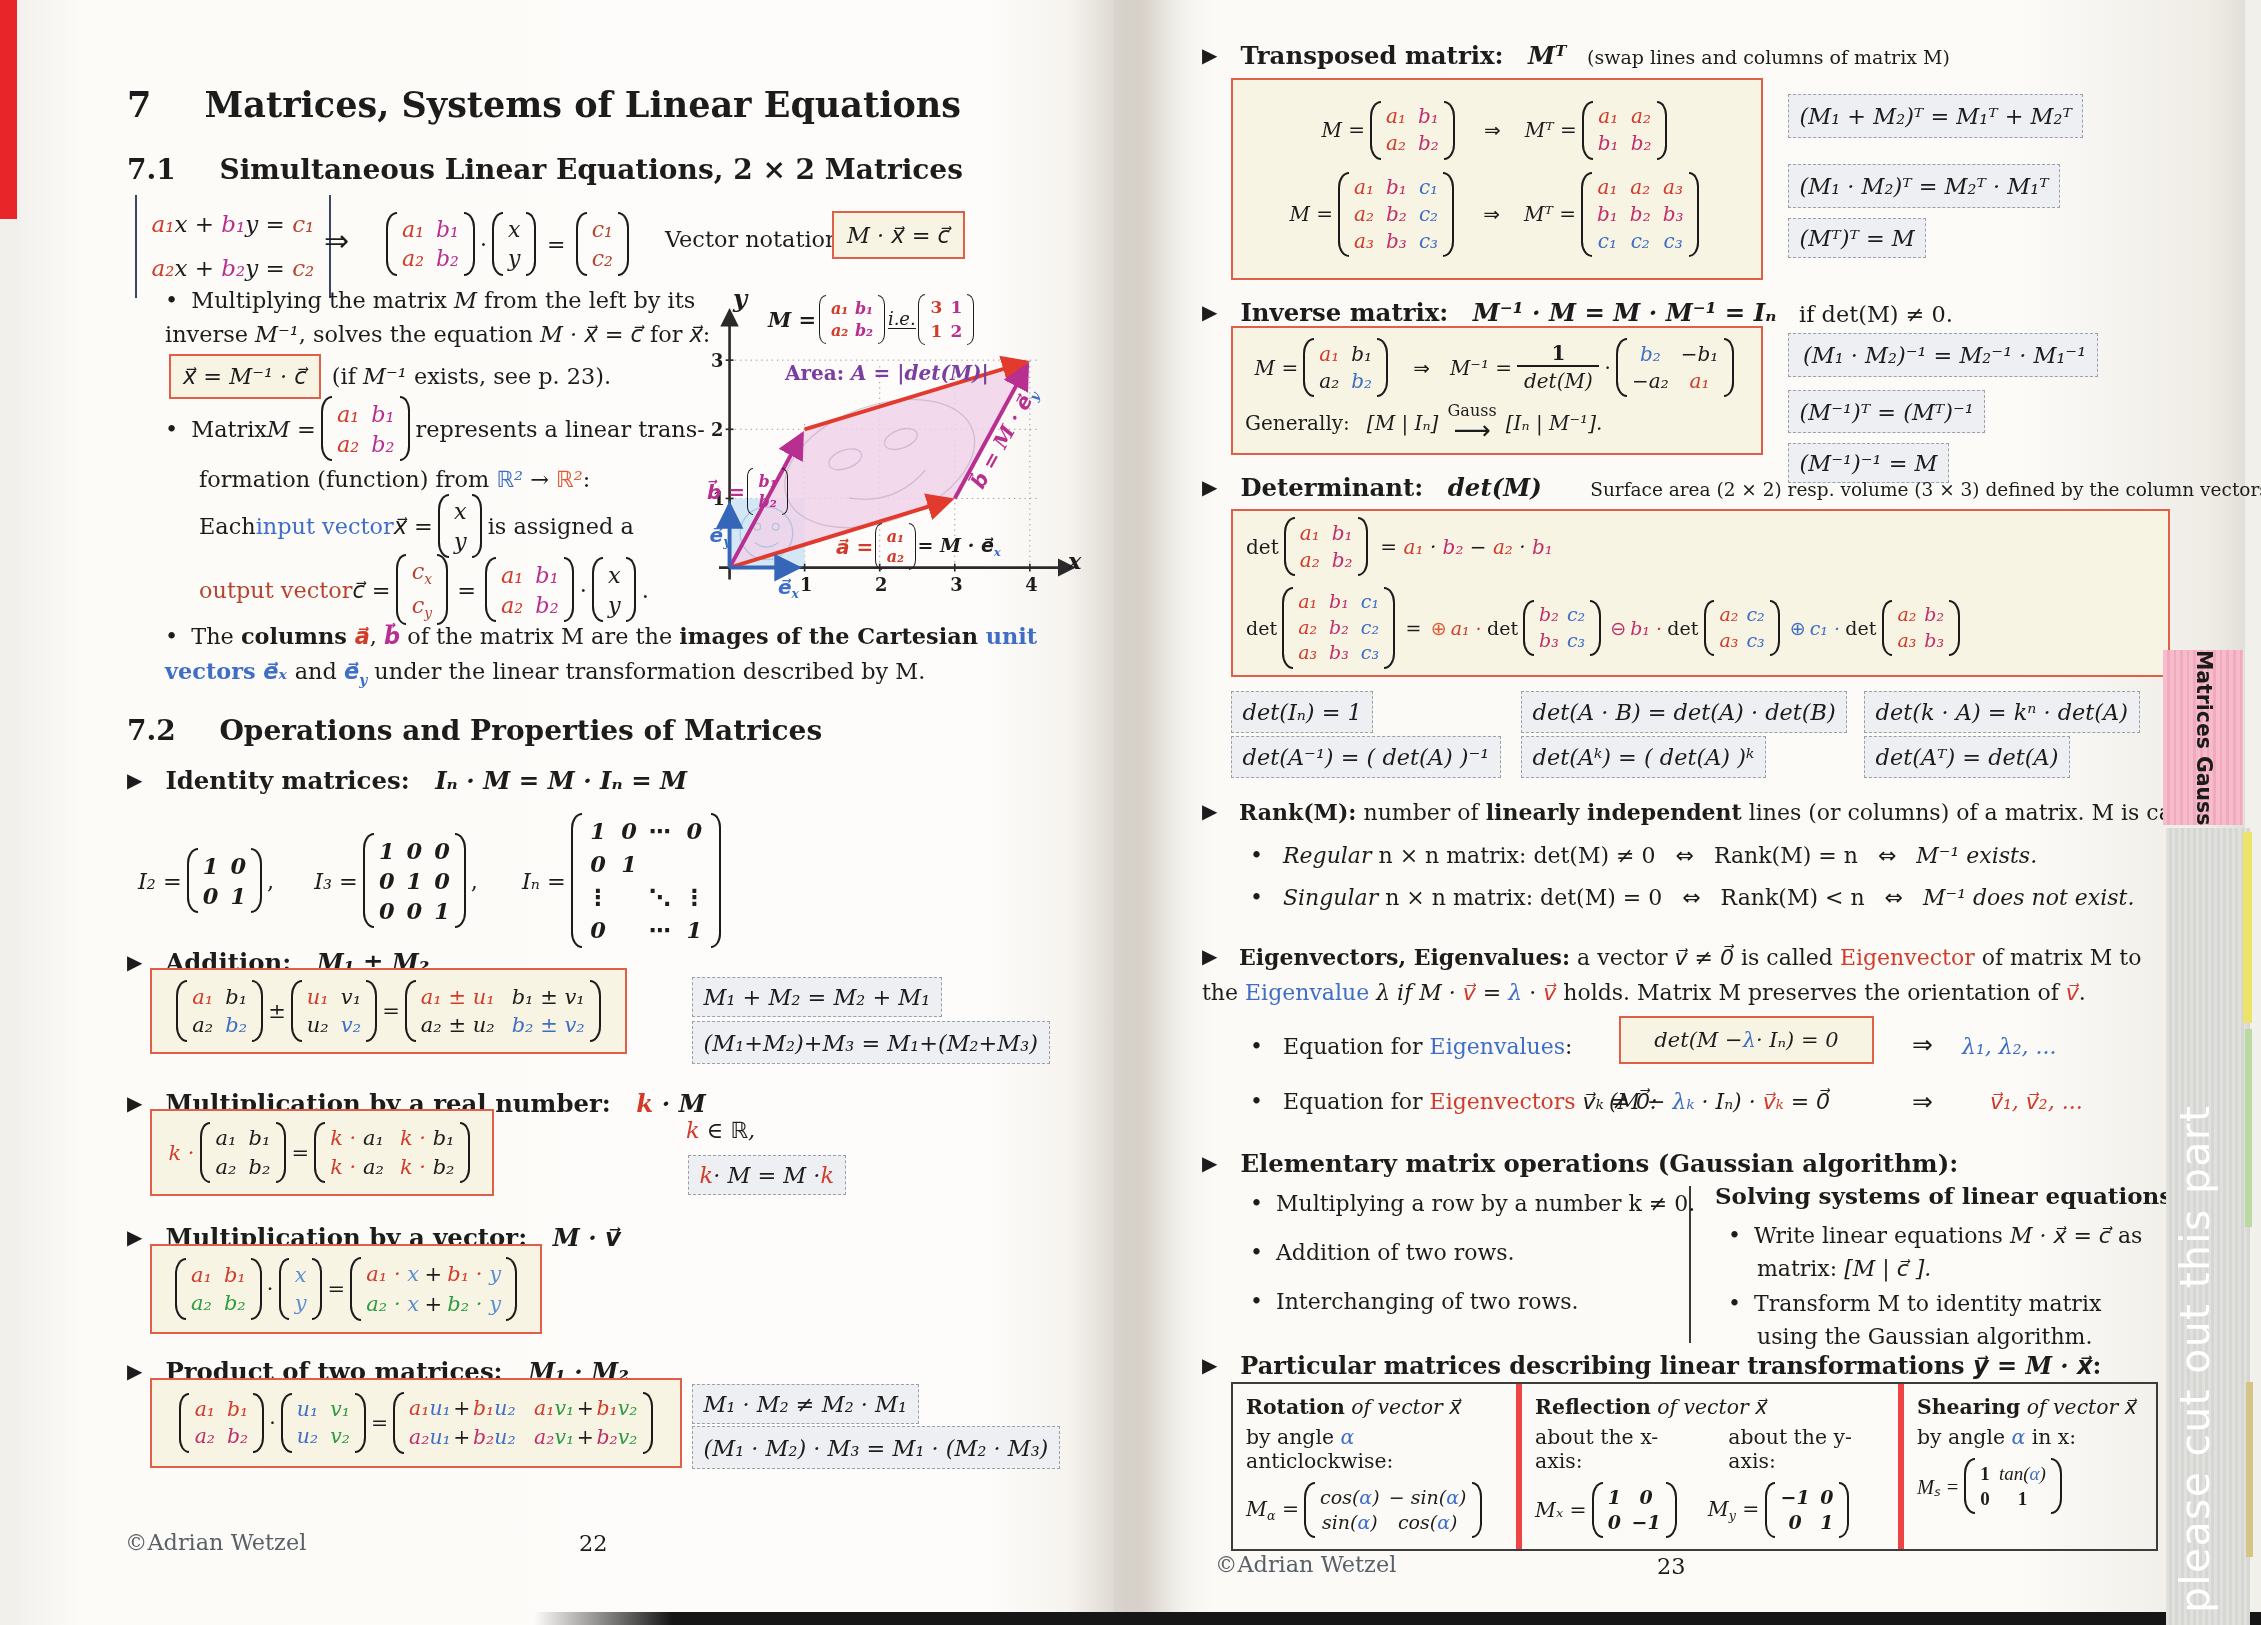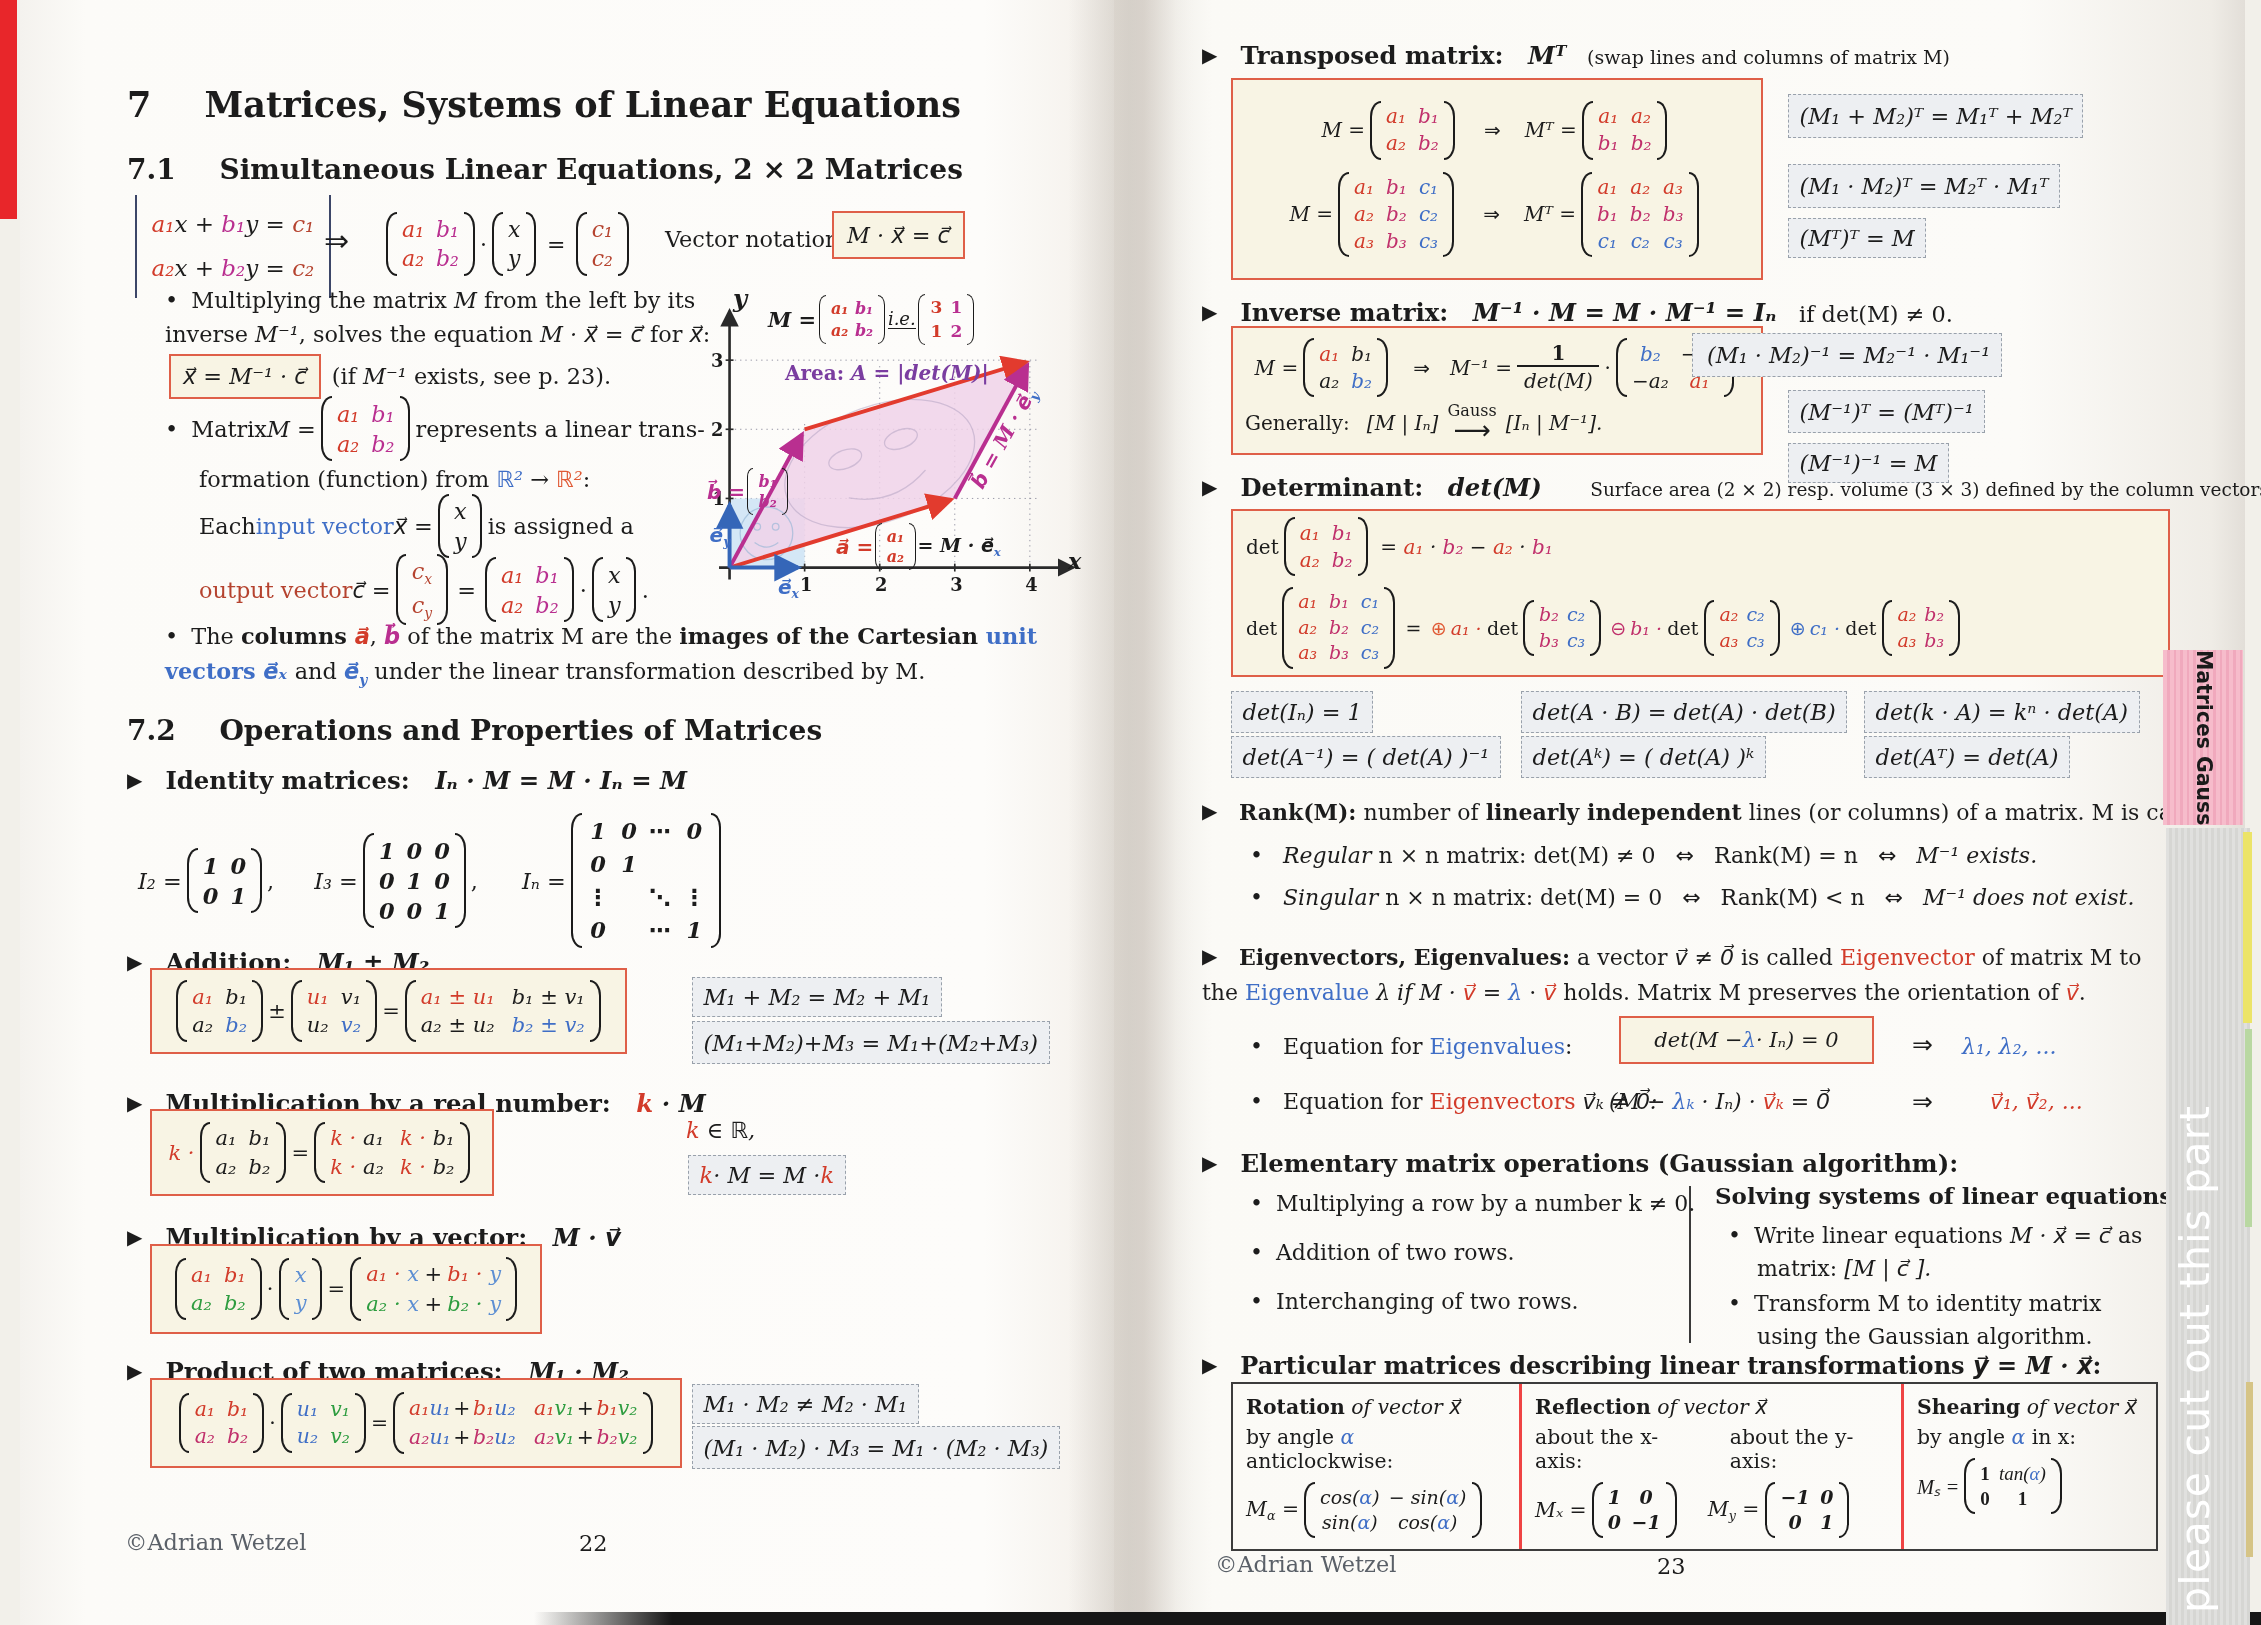--- a/index.html
+++ b/index.html
@@ -35,21 +35,21 @@
   .frac{display:inline-flex;flex-direction:column;align-items:center;vertical-align:middle;
         font-style:italic;margin:0 5.3px;line-height:1.2;}
   .frac .fd{border-top:2px solid #1b1b1b;padding:1.3px 6.6px;}
   .gstack{display:inline-flex;flex-direction:column;align-items:center;line-height:1;margin:0 9.2px;vertical-align:middle;}
   .gstack .gsm{font-size:16px;font-style:normal;}
   .gstack .garr{font-size:26px;margin-top:-2.6px;font-family:"DejaVu Sans",sans-serif;}
   .sub{font-size:62%;vertical-align:-28%;} 
   .sp{margin:0 13px;}
   .mono-note{font-size:18.5px;}
   .tbl{position:absolute;display:grid;border:2px solid #3c3c3c;background:rgba(255,255,255,.0);}
-  .tbl>div{border-right:3px solid #ef4444;padding:10.6px 13px;}
+  .tbl>div{border-right:6px solid #ef4444;padding:10.6px 13px;}
   .tbl>div:last-child{border-right:none;}
   svg text{font-family:"DejaVu Serif",serif;}
 </style>
 </head>
 <body>
 
 <div class="abs" style="left:20px;top:0;width:1095px;height:1626px;background:linear-gradient(90deg,#f4f2ee 0%,#fcfbf8 6%,#fdfcfa 88%,#f3efe9 100%);"></div>
 <div class="abs" style="left:1114px;top:0;width:1131px;height:1626px;background:linear-gradient(90deg,#eee9e2 0%,#fbfaf6 7%,#fcfbf8 80%,#efece6 97%,#e2ded8 100%);"></div>
 <div class="abs" style="left:1068px;top:0;width:145px;height:1626px;background:linear-gradient(90deg,rgba(90,80,70,0) 0%,rgba(90,80,70,0.18) 42%,rgba(120,105,95,0.22) 52%,rgba(90,80,70,0.05) 75%,rgba(90,80,70,0) 100%);"></div>
 <div class="abs" style="left:0;top:0;width:17px;height:219px;background:#e8262a;"></div>
@@ -666,21 +666,21 @@
   <div class="flex" style="align-self:flex-start;margin-left:12px;">
     <span>Generally:</span>
     <span class="it" style="margin-left:17px;">[M | Iₙ]</span>
     <span class="gstack">
         <span class="gsm">Gauss</span>
         <span class="garr">⟶</span>
       </span>
     <span class="it">[Iₙ | M⁻¹].</span>
   </div>
 </div>
-<div class="gb it" style="left:1692px;top:333px;height:42px;padding-left:14px;">
+<div class="gb it" style="left:1788px;top:333px;height:42px;padding-left:14px;">
     <span>(M₁ · M₂)⁻¹ = M₂⁻¹ · M₁⁻¹</span>
   </div>
 <div class="gb it" style="left:1788px;top:390px;height:41px;">
     <span>(M⁻¹)ᵀ = (Mᵀ)⁻¹</span>
   </div>
 <div class="gb it" style="left:1788px;top:443px;height:38px;">
     <span>(M⁻¹)⁻¹ = M</span>
   </div>
 
 <div class="sec" style="left:1202px;top:473px;">

